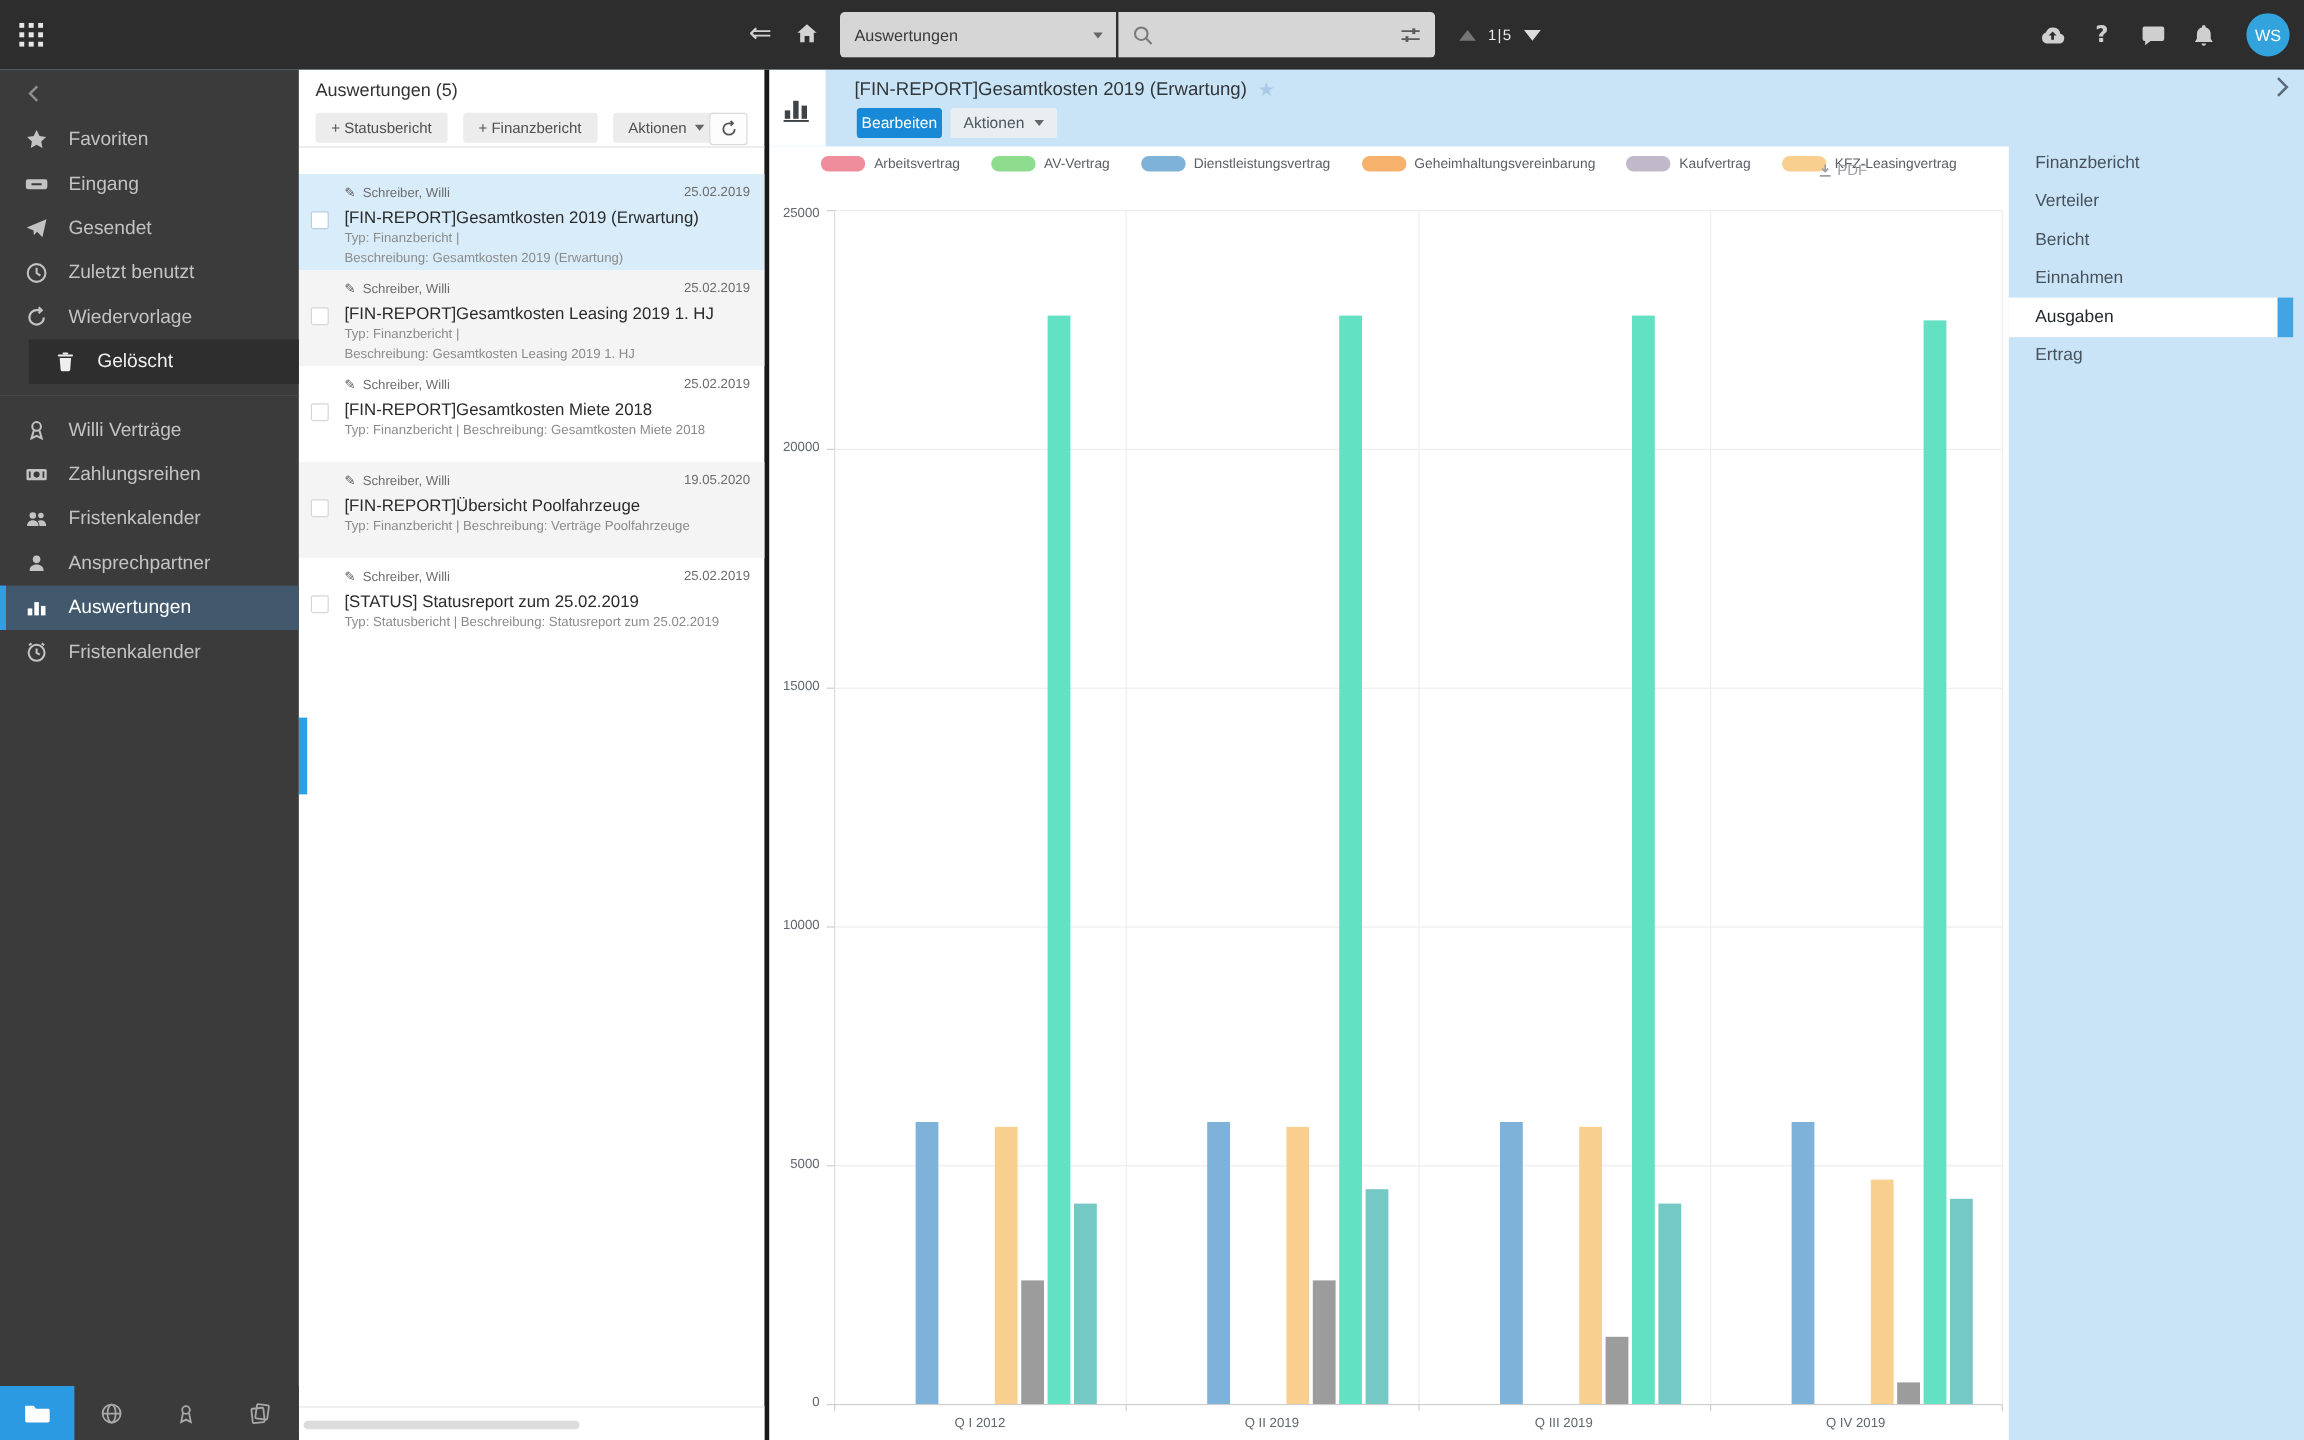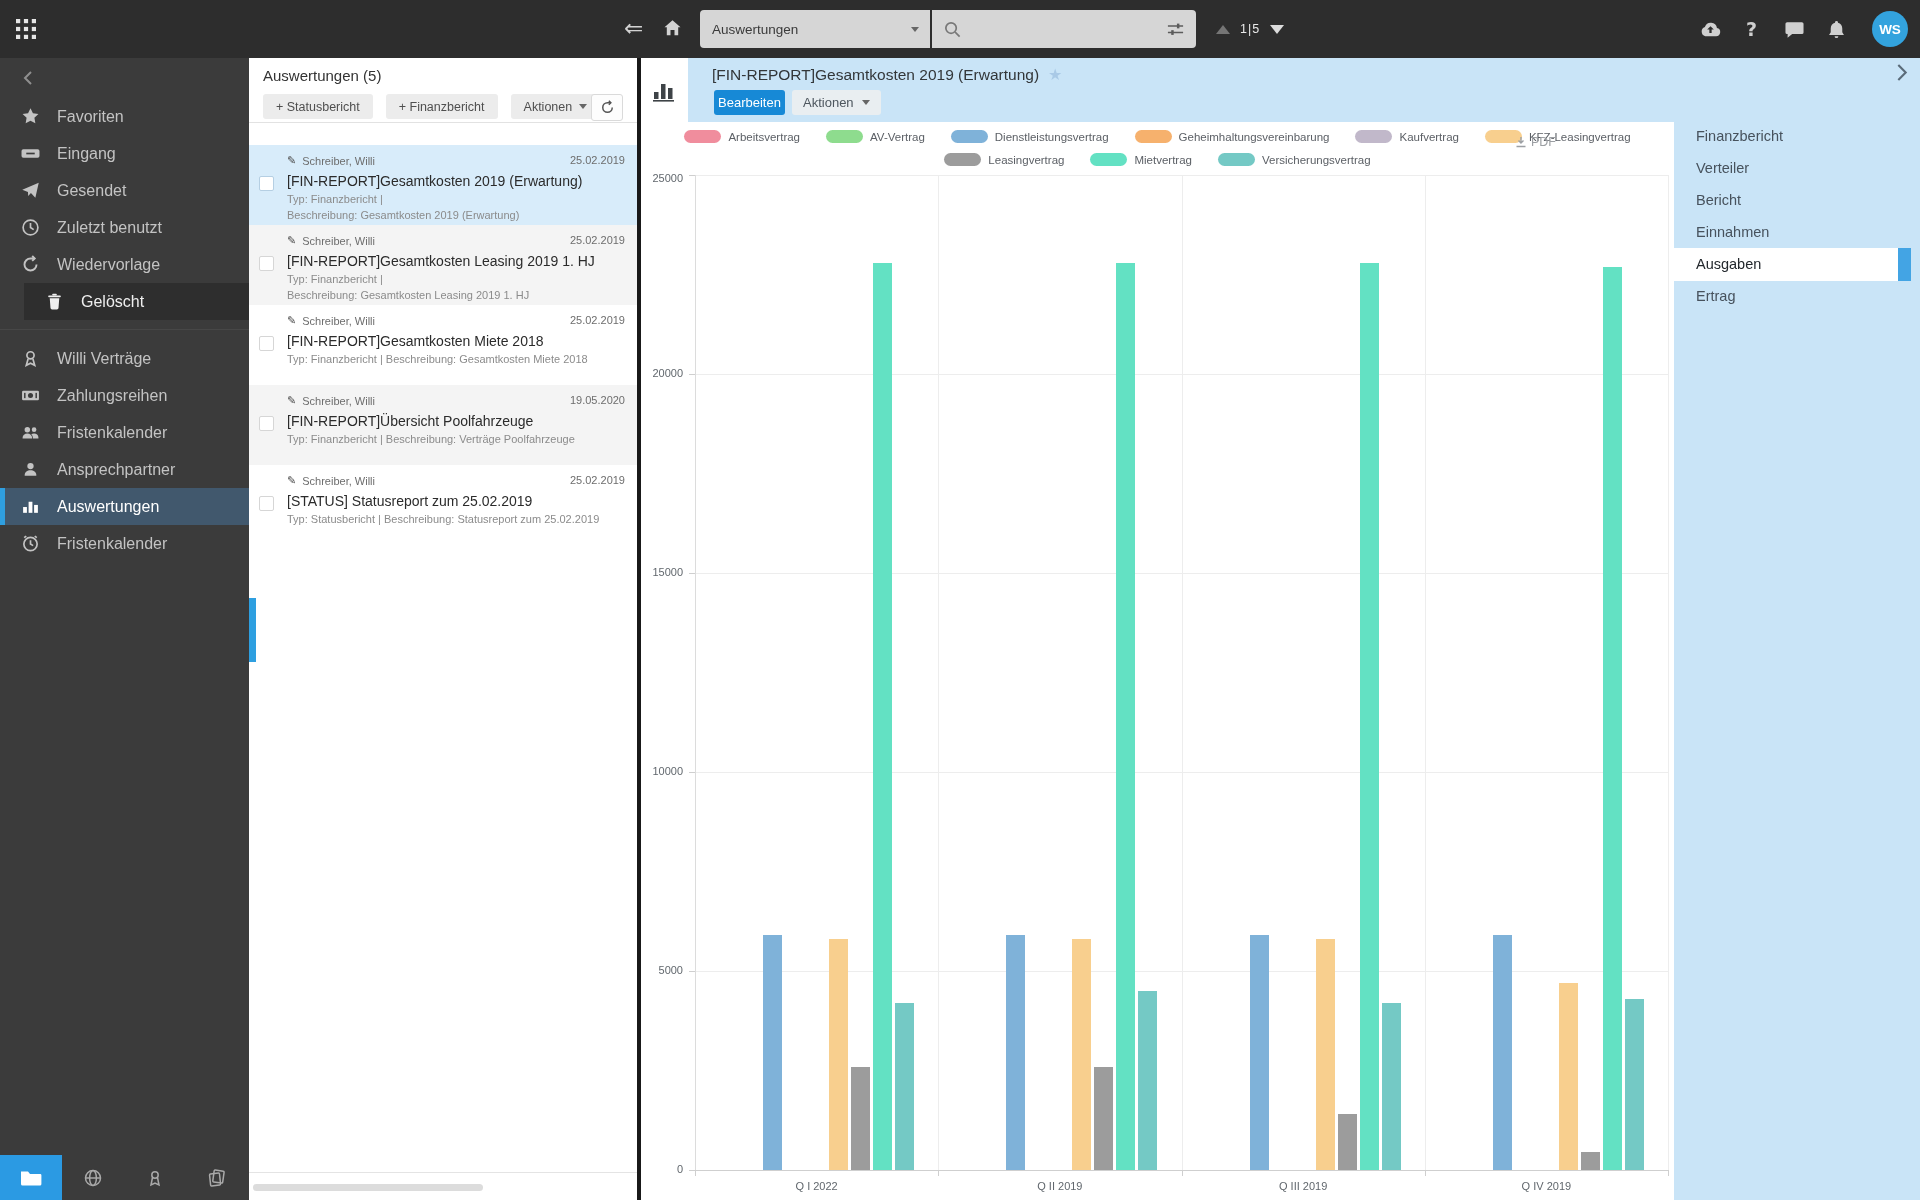--- a/index.html
+++ b/index.html
@@ -20,21 +20,21 @@
   .tb-search .tune{margin-left:auto;color:#5c5c5c;}
   .caret{width:0;height:0;border-left:4.5px solid transparent;border-right:4.5px solid transparent;border-top:5.5px solid #666;}
   .tb-pager{position:absolute;left:1216px;top:0;height:58px;display:flex;align-items:center;gap:10px;}
   .tri-up{width:0;height:0;border-left:7px solid transparent;border-right:7px solid transparent;border-bottom:9px solid #757575;}
   .tri-down{width:0;height:0;border-left:7px solid transparent;border-right:7px solid transparent;border-top:9px solid #dcdcdc;}
   .pager-txt{color:#e9e9e9;font-size:12.5px;letter-spacing:1px;}
   .tb-ico{position:absolute;top:0;height:58px;display:flex;align-items:center;color:#cfcfcf;}
   .tb-help{font-size:19px;font-weight:bold;font-family:"DejaVu Sans",sans-serif;}
   .bell-wrap{position:relative;}
   .tb-avatar{position:absolute;left:1872px;top:11px;width:36px;height:36px;border-radius:50%;background:#33a3de;
-             color:#fff;font-size:13.5px;font-weight:bold;display:flex;align-items:center;justify-content:center;}
+             color:#fff;font-size:13.5px;font-weight:normal;display:flex;align-items:center;justify-content:center;}
 
   
   .sidebar{position:absolute;left:0;top:58px;width:249px;height:1142px;background:#3b3b3b;z-index:20;}
   .side-chevron{height:40px;display:flex;align-items:center;padding-left:22px;color:#8f8f8f;}
   .side-item{display:flex;align-items:center;height:37px;padding-left:21px;gap:17px;color:#c3c3c3;font-size:16px;}
   .side-item svg{width:19px;height:19px;flex:none;}
   .side-item.dark{background:#2e2e2e;color:#efefef;margin-left:24px;}
   .side-sep{height:20px;position:relative;}
   .side-sep:after{content:"";position:absolute;left:0;right:0;top:9px;border-top:1px solid #474747;}
   .side-item.selected{background:#41586d;border-left:5px solid #2f9fe0;padding-left:16px;color:#fff;}
@@ -423,34 +423,20 @@
           <span class="lg-swatch" style="background: rgb(246, 177, 109);"></span>
           <span>Geheimhaltungsvereinbarung</span>
         </div>
         <div class="lg-item">
           <span class="lg-swatch" style="background: rgb(193, 184, 202);"></span>
           <span>Kaufvertrag</span>
         </div>
         <div class="lg-item">
           <span class="lg-swatch" style="background: rgb(248, 207, 142);"></span>
           <span>KFZ-Leasingvertrag</span>
-        </div>
-      </div>
-    <div class="legend-row" id="legend-row2">
-        <div class="lg-item">
-          <span class="lg-swatch" style="background: rgb(156, 156, 156);"></span>
-          <span>Leasingvertrag</span>
-        </div>
-        <div class="lg-item">
-          <span class="lg-swatch" style="background: rgb(99, 225, 195);"></span>
-          <span>Mietvertrag</span>
-        </div>
-        <div class="lg-item">
-          <span class="lg-swatch" style="background: rgb(116, 201, 197);"></span>
-          <span>Versicherungsvertrag</span>
         </div>
       </div>
     <div class="pdf-link">
       <svg width="12" height="12" viewBox="0 0 12 12" fill="none" stroke="currentColor" stroke-width="1.4">
           <path d="M6 1v6M3.5 4.5L6 7l2.5-2.5M1.5 10.5h9"></path>
         </svg>
       <span>PDF</span>
     </div>
     <div id="chart-area">
         <div class="ygrid" style="left: 54px; top: 1048px; width: 973px; background: rgb(207, 207, 207);"></div>
@@ -474,21 +460,21 @@
         <div class="xgrid" style="left: 54px; top: 53px; height: 995px; background: rgb(220, 220, 220);"></div>
         <div class="xtickdash" style="left: 54px; top: 1048px; height: 6px; background: rgb(207, 207, 207);"></div>
         <div class="xgrid" style="left: 297.25px; top: 53px; height: 995px; background: rgb(237, 237, 237);"></div>
         <div class="xtickdash" style="left: 297.25px; top: 1048px; height: 6px; background: rgb(207, 207, 207);"></div>
         <div class="xgrid" style="left: 540.5px; top: 53px; height: 995px; background: rgb(237, 237, 237);"></div>
         <div class="xtickdash" style="left: 540.5px; top: 1048px; height: 6px; background: rgb(207, 207, 207);"></div>
         <div class="xgrid" style="left: 783.75px; top: 53px; height: 995px; background: rgb(237, 237, 237);"></div>
         <div class="xtickdash" style="left: 783.75px; top: 1048px; height: 6px; background: rgb(207, 207, 207);"></div>
         <div class="xgrid" style="left: 1027px; top: 53px; height: 995px; background: rgb(237, 237, 237);"></div>
         <div class="xtickdash" style="left: 1027px; top: 1048px; height: 6px; background: rgb(207, 207, 207);"></div>
-        <div class="xlabel" style="left: 54px; top: 1058px; width: 243.25px;">Q I 2022</div>
+        <div class="xlabel" style="left: 54px; top: 1058px; width: 243.25px;">Q I 2012</div>
         <div class="xlabel" style="left: 297.25px; top: 1058px; width: 243.25px;">Q II 2019</div>
         <div class="xlabel" style="left: 540.5px; top: 1058px; width: 243.25px;">Q III 2019</div>
         <div class="xlabel" style="left: 783.75px; top: 1058px; width: 243.25px;">Q IV 2019</div>
         <div class="bar" style="left: 122.125px; top: 813.18px; width: 19px; height: 234.82px; background: rgb(127, 178, 217);"></div>
         <div class="bar" style="left: 365.375px; top: 813.18px; width: 19px; height: 234.82px; background: rgb(127, 178, 217);"></div>
         <div class="bar" style="left: 608.625px; top: 813.18px; width: 19px; height: 234.82px; background: rgb(127, 178, 217);"></div>
         <div class="bar" style="left: 851.875px; top: 813.18px; width: 19px; height: 234.82px; background: rgb(127, 178, 217);"></div>
         <div class="bar" style="left: 188.125px; top: 817.16px; width: 19px; height: 230.84px; background: rgb(248, 207, 142);"></div>
         <div class="bar" style="left: 431.375px; top: 817.16px; width: 19px; height: 230.84px; background: rgb(248, 207, 142);"></div>
         <div class="bar" style="left: 674.625px; top: 817.16px; width: 19px; height: 230.84px; background: rgb(248, 207, 142);"></div>

